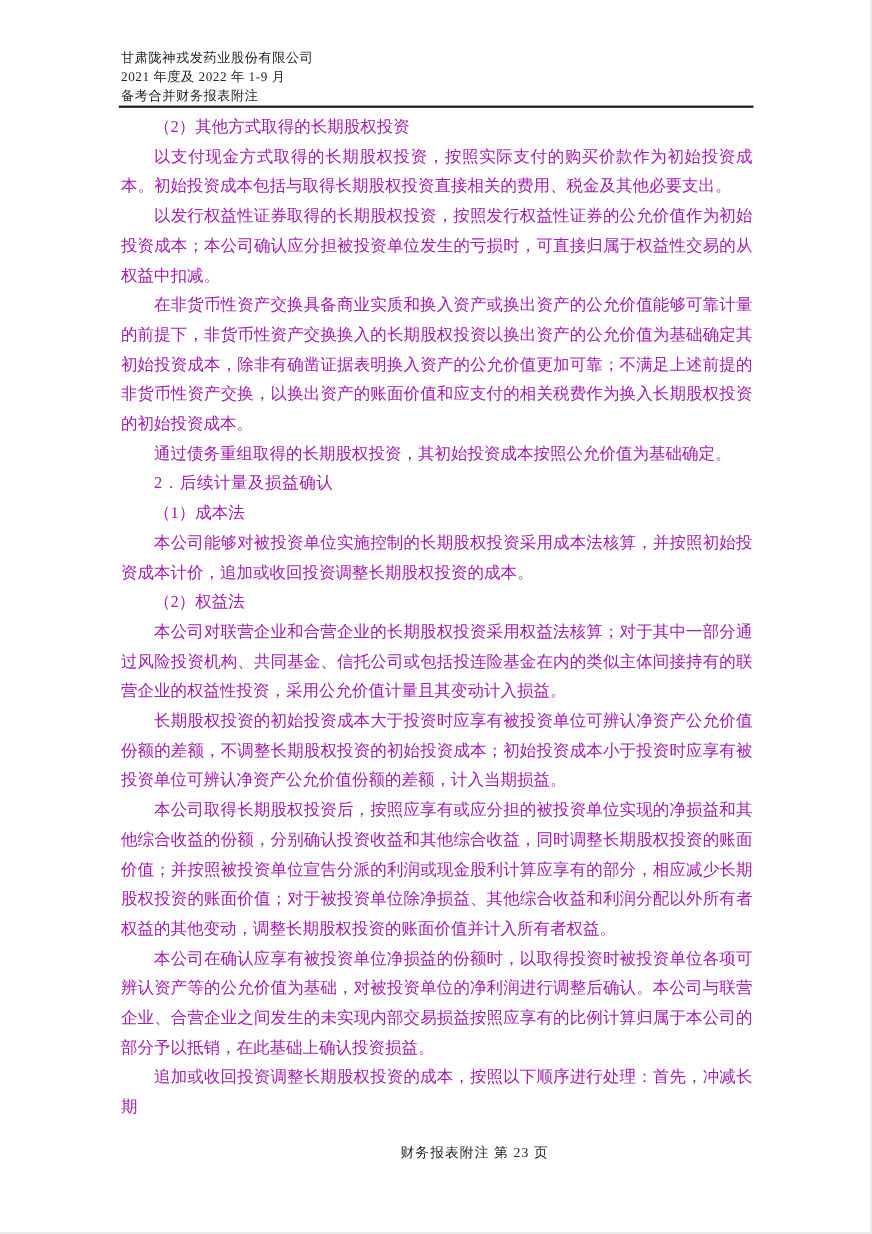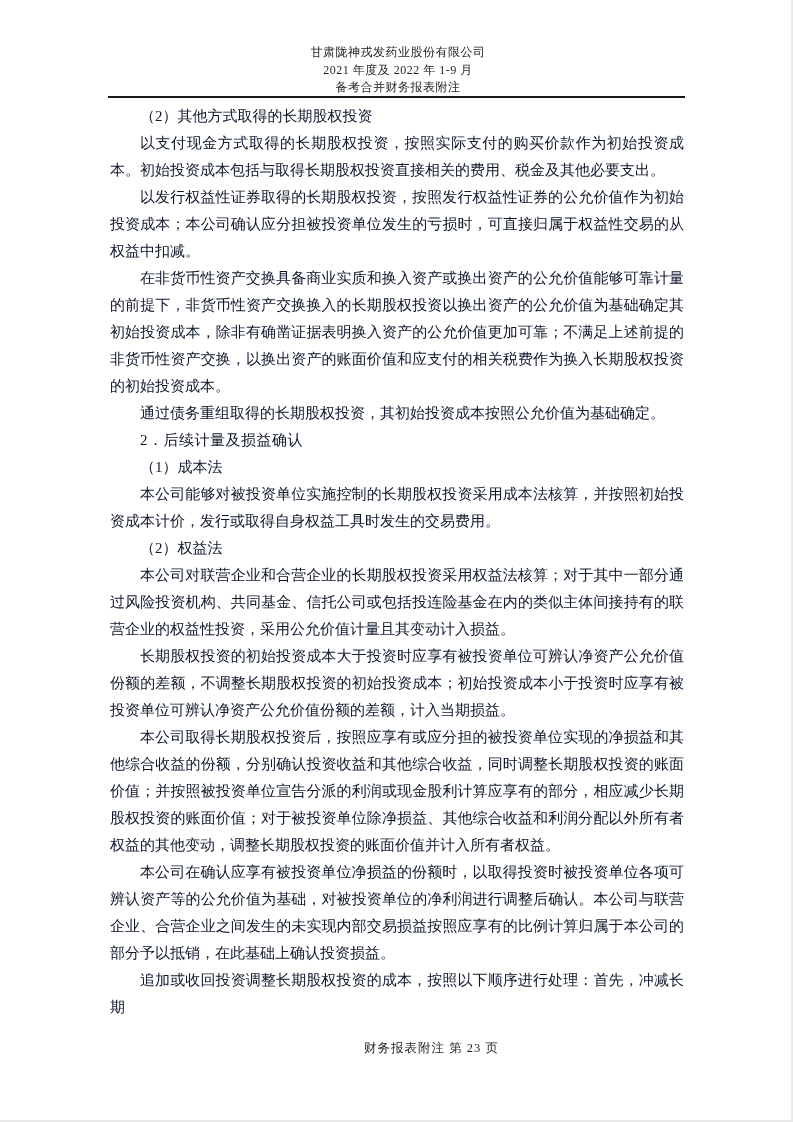--- a/index.html
+++ b/index.html
@@ -19,38 +19,38 @@
   .doc-header {
     position: absolute;
     left: 110px;
     top: 44px;
     width: 576px;
     font-size: 12px;
     line-height: 17.5px;
     color: #1f1f1f;
     letter-spacing: 0.5px;
   }
-  .doc-header div { white-space: nowrap; text-align: center; }
+  .doc-header div { white-space: nowrap; }
   .header-rule {
     position: absolute;
     left: 108px;
     top: 96px;
     width: 577px;
     height: 0;
     border-top: 2px solid #1a1a1a;
   }
   .doc-body {
     position: absolute;
     left: 110px;
     top: 103px;
     width: 574px;
     font-size: 15px;
     line-height: 27px;
     text-align: justify;
-    color: #0f172a;
+    color: #a21caf;
   }
   .doc-body p {
     margin: 0;
     padding: 0;
     text-indent: 2em;
   }
   .doc-body p.bold-heading {
     font-weight: normal;
     letter-spacing: 0.5px;
   }
@@ -80,21 +80,21 @@
   <div class="header-rule"></div>
 
   <div class="doc-body">
     <p>（2）其他方式取得的长期股权投资</p>
     <p>以支付现金方式取得的长期股权投资，按照实际支付的购买价款作为初始投资成本。初始投资成本包括与取得长期股权投资直接相关的费用、税金及其他必要支出。</p>
     <p>以发行权益性证券取得的长期股权投资，按照发行权益性证券的公允价值作为初始投资成本；本公司确认应分担被投资单位发生的亏损时，可直接归属于权益性交易的从权益中扣减。</p>
     <p>在非货币性资产交换具备商业实质和换入资产或换出资产的公允价值能够可靠计量的前提下，非货币性资产交换换入的长期股权投资以换出资产的公允价值为基础确定其初始投资成本，除非有确凿证据表明换入资产的公允价值更加可靠；不满足上述前提的非货币性资产交换，以换出资产的账面价值和应支付的相关税费作为换入长期股权投资的初始投资成本。</p>
     <p>通过债务重组取得的长期股权投资，其初始投资成本按照公允价值为基础确定。</p>
     <p class="bold-heading">2．后续计量及损益确认</p>
     <p>（1）成本法</p>
-    <p>本公司能够对被投资单位实施控制的长期股权投资采用成本法核算，并按照初始投资成本计价，发行或取得自身权益工具时发生的交易费用。</p>
+    <p>本公司能够对被投资单位实施控制的长期股权投资采用成本法核算，并按照初始投资成本计价，追加或收回投资调整长期股权投资的成本。</p>
     <p>（2）权益法</p>
     <p>本公司对联营企业和合营企业的长期股权投资采用权益法核算；对于其中一部分通过风险投资机构、共同基金、信托公司或包括投连险基金在内的类似主体间接持有的联营企业的权益性投资，采用公允价值计量且其变动计入损益。</p>
     <p>长期股权投资的初始投资成本大于投资时应享有被投资单位可辨认净资产公允价值份额的差额，不调整长期股权投资的初始投资成本；初始投资成本小于投资时应享有被投资单位可辨认净资产公允价值份额的差额，计入当期损益。</p>
     <p>本公司取得长期股权投资后，按照应享有或应分担的被投资单位实现的净损益和其他综合收益的份额，分别确认投资收益和其他综合收益，同时调整长期股权投资的账面价值；并按照被投资单位宣告分派的利润或现金股利计算应享有的部分，相应减少长期股权投资的账面价值；对于被投资单位除净损益、其他综合收益和利润分配以外所有者权益的其他变动，调整长期股权投资的账面价值并计入所有者权益。</p>
     <p>本公司在确认应享有被投资单位净损益的份额时，以取得投资时被投资单位各项可辨认资产等的公允价值为基础，对被投资单位的净利润进行调整后确认。本公司与联营企业、合营企业之间发生的未实现内部交易损益按照应享有的比例计算归属于本公司的部分予以抵销，在此基础上确认投资损益。</p>
     <p>追加或收回投资调整长期股权投资的成本，按照以下顺序进行处理：首先，冲减长期</p>
   </div>
 
   <div class="doc-footer">
     <span>财务报表附注 第 23 页</span>

